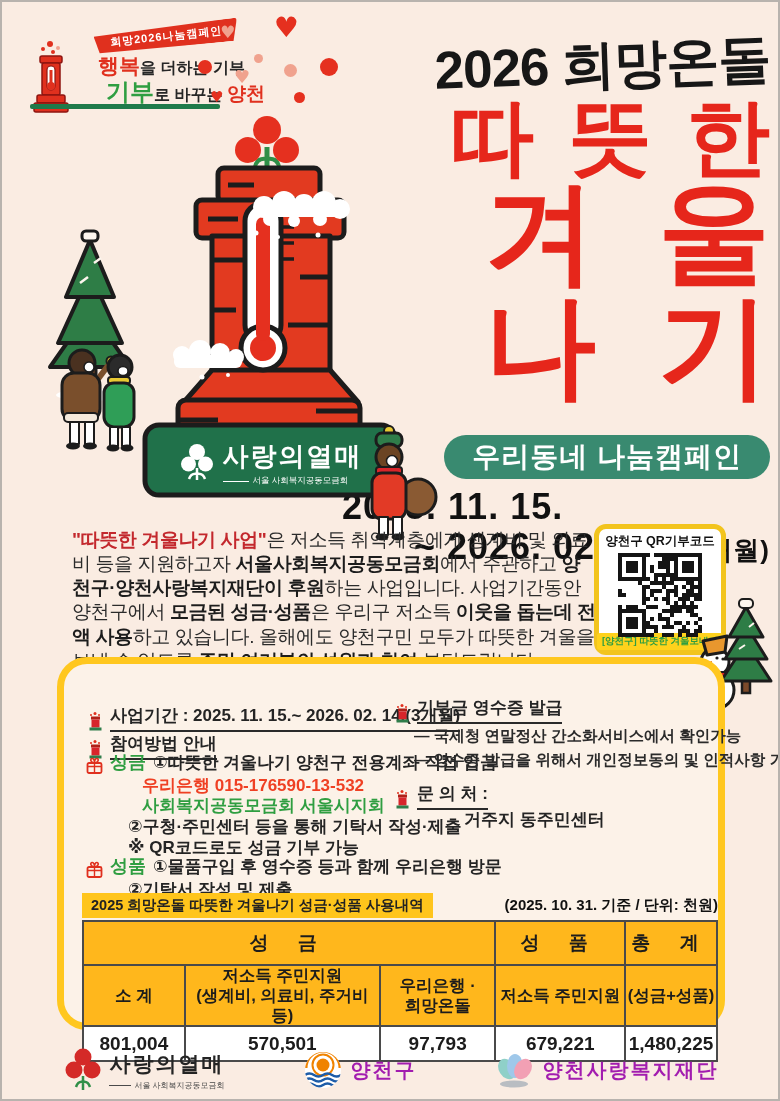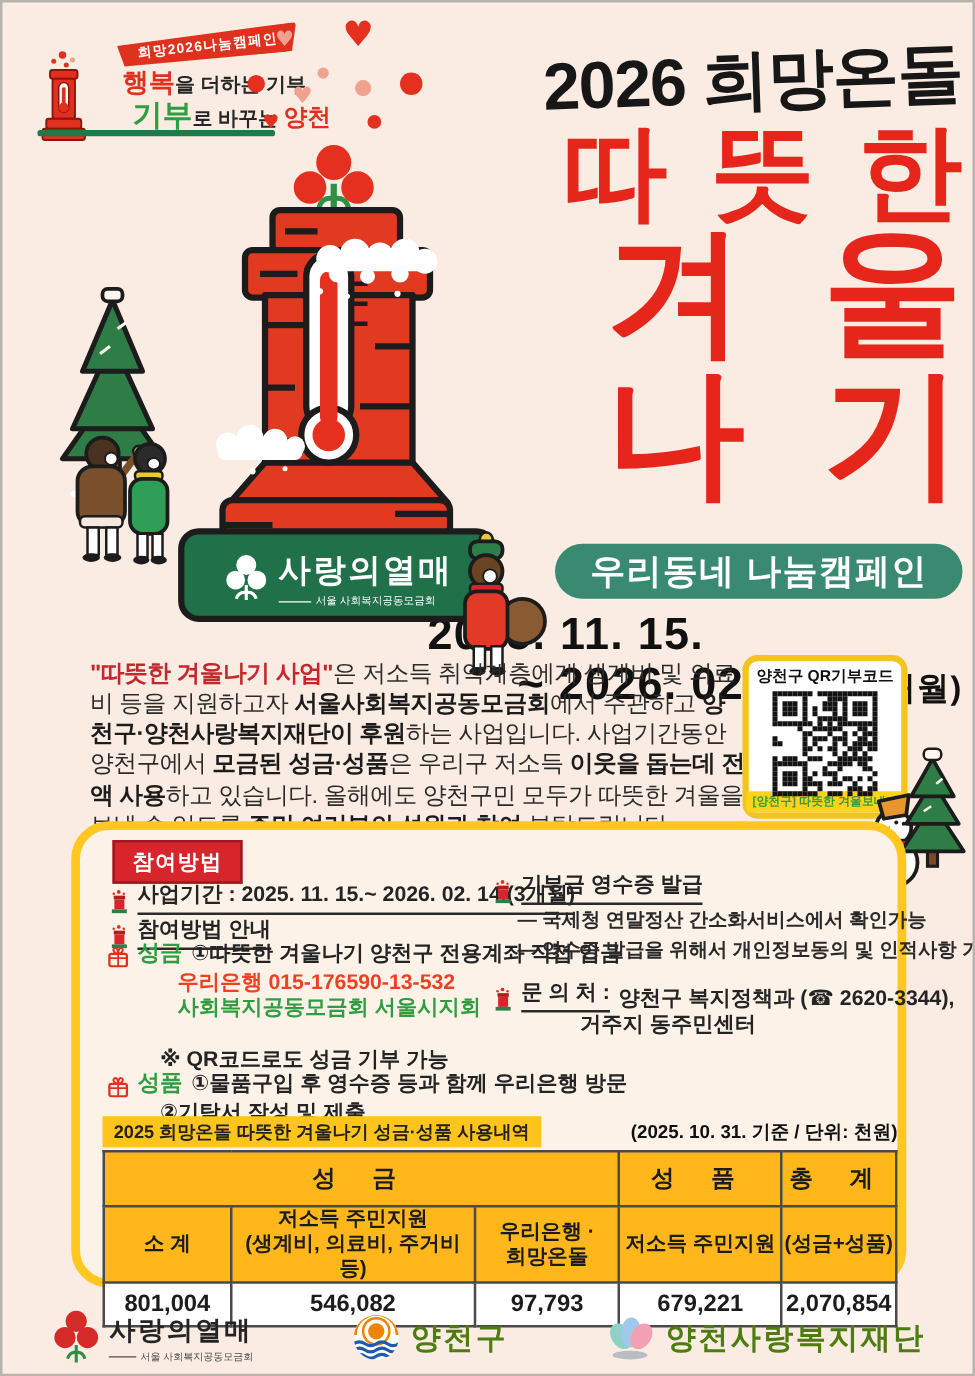--- a/index.html
+++ b/index.html
@@ -95,21 +95,21 @@
     white-space:pre-line; line-height:1.2; }
   tr.vv td { background:#fff; font-size:19px; font-weight:800; height:35px; }
 
   
   .footer { left:0; top:1038px; width:780px; height:60px; display:flex;
     justify-content:center; align-items:center; gap:78px; }
   .f-item { display:flex; align-items:center; gap:8px; }
   .f-t1 { font-size:21px; font-weight:900; color:#242424; letter-spacing:2px; }
   .f-sub { display:flex; align-items:center; gap:3px; font-size:8px; color:#4a4a4a; margin-top:2px; }
   .f-sub .dash { width:22px; height:1px; background:#4a4a4a; display:inline-block; }
-  .f-t2 { font-size:24px; font-weight:900; color:#4d7c0f; letter-spacing:2px; }
+  .f-t2 { font-size:20px; font-weight:900; color:#a21caf; letter-spacing:2px; }
 </style>
 </head>
 <body>
 
 <div class="poster">
 
   <div class="abs brand">
     <svg width="48" height="84" viewBox="0 0 48 84" style="position:absolute;left:0;top:16px">
       <circle cx="22" cy="4" r="3" fill="#e0301e"></circle>
         <circle cx="30" cy="8" r="2" fill="#f0a28e"></circle>
@@ -538,21 +538,20 @@
   <svg class="abs" style="left:715px;top:595px" width="58" height="100" viewBox="0 0 58 100">
     <rect x="25" y="80" width="8" height="16" fill="#7c4a2a" stroke="#1c1c1c" stroke-width="2.5"></rect>
     <polygon points="29,46 4,84 54,84" fill="#2e7d46" stroke="#1c1c1c" stroke-width="3" stroke-linejoin="round"></polygon>
     <polygon points="29,28 8,62 50,62" fill="#2e7d46" stroke="#1c1c1c" stroke-width="3" stroke-linejoin="round"></polygon>
     <polygon points="29,10 12,40 46,40" fill="#2e7d46" stroke="#1c1c1c" stroke-width="3" stroke-linejoin="round"></polygon>
     <rect x="22" y="2" width="14" height="9" rx="4" fill="#fdf6ee" stroke="#1c1c1c" stroke-width="2"></rect>
     <path d="M22 52 l6 -4 M32 30 l5 -4" stroke="#fdf6ee" stroke-width="2" fill="none"></path>
   </svg>
 
   <div class="abs part-box"></div>
-  <div class="abs p-badge">참여방법</div>
 
   <div class="p-row" style="left:86px;top:702px">
     <svg width="15" height="20" viewBox="0 0 15 20">
       <circle cx="7" cy="1.5" r="1.5" fill="#e0301e"></circle>
         <circle cx="3" cy="3" r="1" fill="#e0301e"></circle>
         <circle cx="11" cy="3" r="1" fill="#e0301e"></circle>
       <rect x="3" y="4.5" width="9" height="3" fill="#b02018"></rect>
         <rect x="3.5" y="7.5" width="8" height="8" fill="#d8252b"></rect>
       <rect x="1.5" y="15.5" width="12" height="3" fill="#2f7d4a"></rect>
       </svg>
@@ -573,20 +572,21 @@
     <svg width="17" height="17" viewBox="0 0 17 17">
       <rect x="1.5" y="6" width="14" height="10" rx="1.5" fill="none" stroke="#e0301e" stroke-width="1.8"></rect>
       <path d="M8.5 6 V16 M1.5 9.5 h14" stroke="#e0301e" stroke-width="1.4"></path>
       <path d="M8.5 6 C5 6 3.5 2 6 1.5 C8 1.2 8.5 4 8.5 6 C8.5 4 9 1.2 11 1.5 C13.5 2 12 6 8.5 6 Z" fill="none" stroke="#e0301e" stroke-width="1.6"></path>
       </svg>
     <span class="glabel">성금</span>
     <span class="txt">①따뜻한 겨울나기 양천구 전용계좌 직접 입금</span>
   </div>
   <div class="p-sub p-red" style="left:140px;top:772px">우리은행 015-176590-13-532</div>
   <div class="p-sub p-green" style="left:140px;top:792px">사회복지공동모금회 서울시지회</div>
+  <div class="p-sub" style="left:126px;top:813px">②구청·주민센터 등을 통해 기탁서 작성·제출</div>
   <div class="p-sub" style="left:126px;top:834px">※ QR코드로도 성금 기부 가능</div>
   <div class="p-row" style="left:84px;top:852px">
     <svg width="17" height="17" viewBox="0 0 17 17">
       <rect x="1.5" y="6" width="14" height="10" rx="1.5" fill="none" stroke="#e0301e" stroke-width="1.8"></rect>
       <path d="M8.5 6 V16 M1.5 9.5 h14" stroke="#e0301e" stroke-width="1.4"></path>
       <path d="M8.5 6 C5 6 3.5 2 6 1.5 C8 1.2 8.5 4 8.5 6 C8.5 4 9 1.2 11 1.5 C13.5 2 12 6 8.5 6 Z" fill="none" stroke="#e0301e" stroke-width="1.6"></path>
       </svg>
     <span class="glabel">성품</span>
     <span class="txt">①물품구입 후 영수증 등과 함께 우리은행 방문</span>
   </div>
@@ -608,21 +608,20 @@
   <div class="p-row" style="left:393px;top:780px">
     <svg width="15" height="20" viewBox="0 0 15 20">
       <circle cx="7" cy="1.5" r="1.5" fill="#e0301e"></circle>
         <circle cx="3" cy="3" r="1" fill="#e0301e"></circle>
         <circle cx="11" cy="3" r="1" fill="#e0301e"></circle>
       <rect x="3" y="4.5" width="9" height="3" fill="#b02018"></rect>
         <rect x="3.5" y="7.5" width="8" height="8" fill="#d8252b"></rect>
       <rect x="1.5" y="15.5" width="12" height="3" fill="#2f7d4a"></rect>
       </svg>
     <span class="txt u-row">문 의 처 :</span>
-    <span class="txt">양천구 복지정책과 (☎ 2620-3344),</span>
   </div>
   <div class="p-sub" style="left:462px;top:806px">거주지 동주민센터</div>
 
   <div class="abs tbl-label">2025 희망온돌 따뜻한 겨울나기 성금·성품 사용내역</div>
   <div class="abs tbl-note">(2025. 10. 31. 기준 / 단위: 천원)</div>
   <table class="usage">
     <colgroup>
         <col style="width:102px">
         <col style="width:196px">
         <col style="width:116px">
@@ -639,24 +638,24 @@
       <td>소 계</td>
       <td>저소득 주민지원
 (생계비, 의료비, 주거비 등)</td>
       <td>우리은행 ·
 희망온돌</td>
       <td>저소득 주민지원</td>
       <td>(성금+성품)</td>
     </tr>
     <tr class="vv">
       <td>801,004</td>
-      <td>546,082</td>
+      <td>570,501</td>
       <td>97,793</td>
       <td>679,221</td>
-      <td>2,070,854</td>
+      <td>1,480,225</td>
     </tr>
   </tbody>
     </table>
 
   <div class="abs footer">
     <div class="f-item">
       <svg width="36" height="44" viewBox="0 0 36 44">
         <circle cx="18" cy="9" r="8.5" fill="#d42a28"></circle>
           <circle cx="9" cy="22" r="8.5" fill="#d42a28"></circle>
         <circle cx="27" cy="22" r="8.5" fill="#d42a28"></circle>

